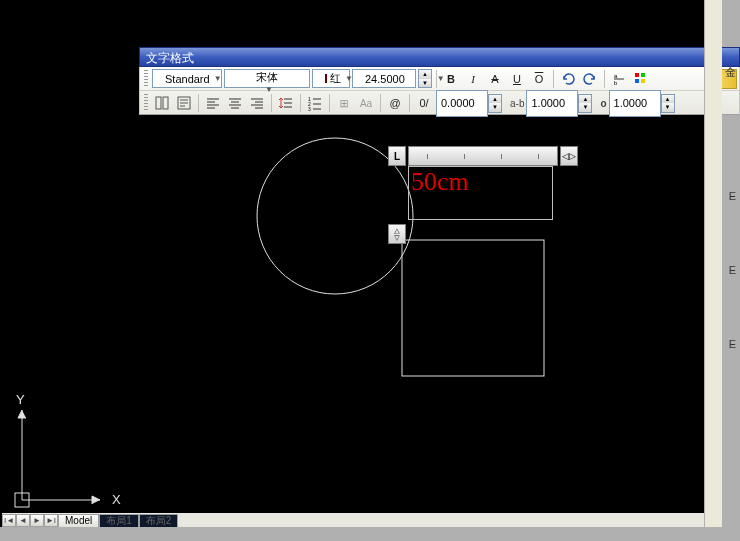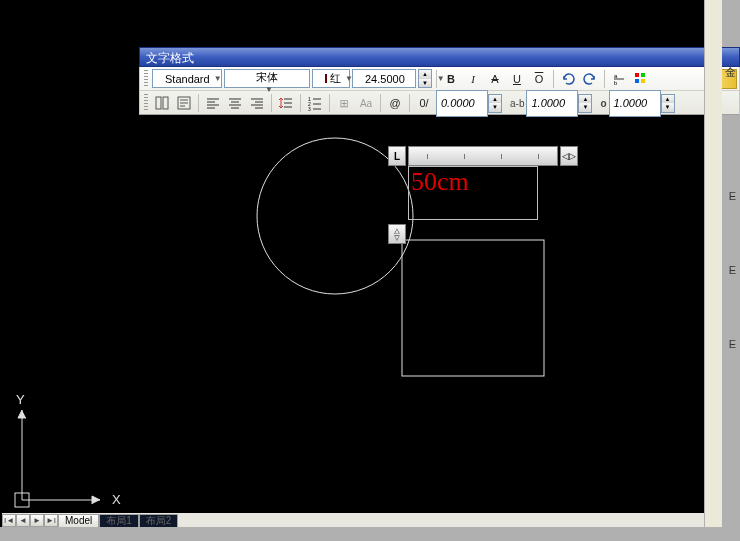--- a/index.html
+++ b/index.html
@@ -26,30 +26,30 @@
   .combo.size { width: 64px; gap: 28px; }
   .swatch-red { width: 9px; height: 9px; background: #e00000; border: 1px solid #600; margin-right: 3px; }
   .btn { width: 20px; height: 20px; display: flex; align-items: center; justify-content: center; font-size: 11px; color: #222; cursor: default; border-radius: 2px; }
   .sep { width: 1px; height: 18px; background: #c0c0b8; margin: 0 2px; }
   .b { font-weight: bold; }
   .it { font-style: italic; font-family: serif; }
   .strike { text-decoration: line-through; }
   .ul { text-decoration: underline; }
   .over { text-decoration: overline; }
   .spinfield { display: flex; align-items: center; }
-  .spinfield .txt { height: 27px; background: #fff; border: 1px solid #7f9db9; font-size: 11px; padding: 8px 4px; display: flex; align-items: center; font-style: italic; }
+  .spinfield .txt { height: 27px; background: #fff; border: 1px solid #7f9db9; font-size: 11px; padding: 8px 4px; display: flex; align-items: center; }
   .spin { display: flex; flex-direction: column; width: 14px; height: 19px; border: 1px solid #7f9db9; }
   .spin div { flex: 1; background: linear-gradient(#f8f8f8,#d8d8d8); font-size: 6px; text-align: center; line-height: 8px; }
   .ruler-icon { width: 22px; height: 20px; background: linear-gradient(to right,#f5d866,#e8c030); border: 1px solid #b89820; position: absolute; right: 2px; top: 2px; }
   .mtext-box { position: absolute; left: 388px; top: 146px; }
   .ruler-h { width: 150px; height: 20px; background: linear-gradient(#f8f8f8,#d0d0d0); border: 1px solid #808080; display: flex; align-items: center; justify-content: space-around; font-size: 9px; color: #555; }
   .ruler-wrap { display: flex; align-items: center; }
   .lbox { width: 18px; height: 20px; background: linear-gradient(#f8f8f8,#d0d0d0); border: 1px solid #808080; font-size: 10px; font-weight: bold; display: flex; align-items: center; justify-content: center; margin-right: 2px; }
   .harrows { width: 18px; height: 20px; background: linear-gradient(#f8f8f8,#d0d0d0); border: 1px solid #808080; display: flex; align-items: center; justify-content: center; font-size: 9px; margin-left: 2px; }
-  .text-entry { width: 130px; height: 54px; border: 1px solid #c0c0c0; margin-left: 20px; position: relative; }
+  .text-entry { width: 145px; height: 54px; border: 1px solid #c0c0c0; margin-left: 20px; position: relative; }
   .text-entry .txtval { color: #e00000; font-family: "SimSun", serif; font-size: 26px; position: absolute; left: 2px; top: 0; }
   .varrows { width: 18px; height: 20px; background: linear-gradient(#f8f8f8,#d0d0d0); border: 1px solid #808080; display: flex; flex-direction: column; align-items: center; justify-content: center; font-size: 7px; line-height: 7px; position: absolute; left: 388px; top: 224px; }
   svg.geom { position: absolute; left: 0; top: 0; pointer-events: none; }
   .tabs { position: absolute; left: 2px; bottom: 0; height: 14px; display: flex; align-items: center; font-size: 10px; background: #e8e8e0; width: 718px; }
   .tab-btn { width: 14px; height: 13px; background: linear-gradient(#fefefe,#d8d8d0); border: 1px solid #a0a0a0; font-size: 8px; display: flex; align-items: center; justify-content: center; color: #444; }
   .tab { height: 13px; padding: 0 6px; background: linear-gradient(#fefefe,#e0e0d8); border: 1px solid #a0a0a0; border-bottom: none; font-size: 10px; display: flex; align-items: center; }
   .tab.inactive { background: #0f172a; color: #666; }
   .side-scroll { position: absolute; right: 0; top: 0; width: 18px; height: 527px; background: #ece9d8; border-left: 1px solid #b0b0b0; }
   .right-letters { position: absolute; right: 4px; font-size: 11px; color: #333; }
   .icon-svg { width: 16px; height: 16px; }

